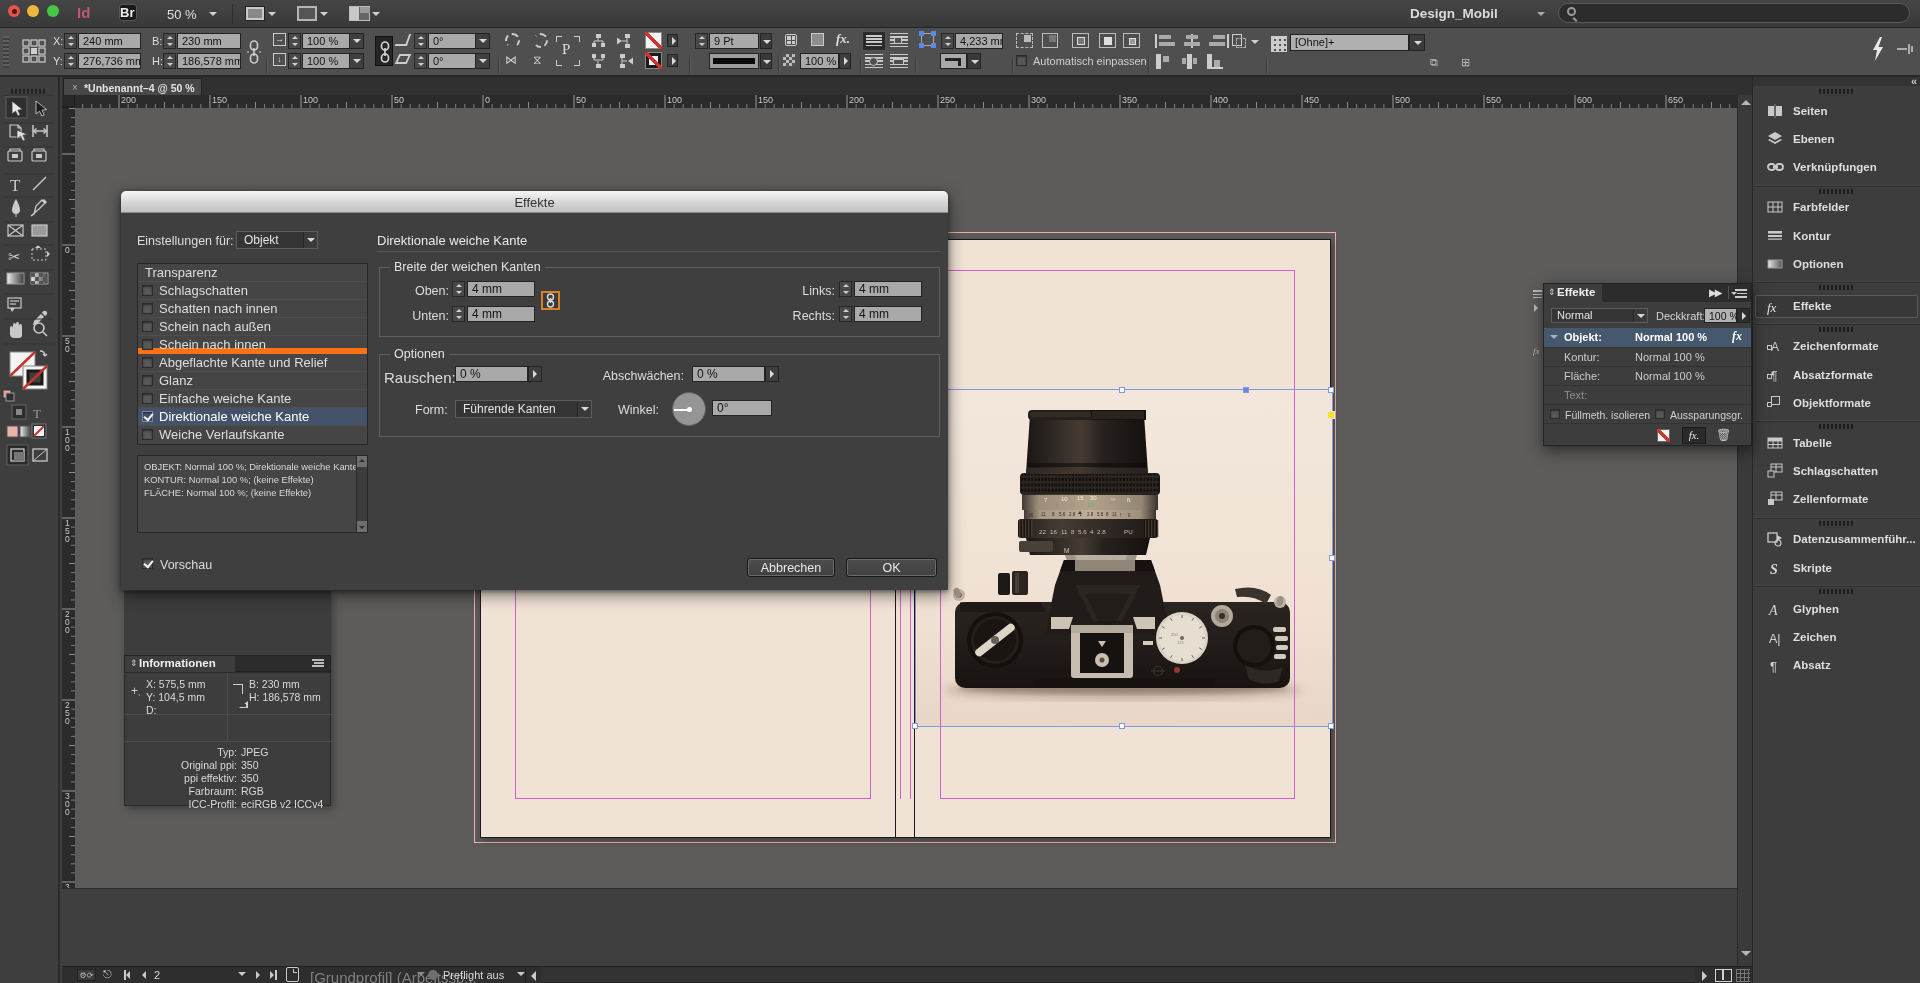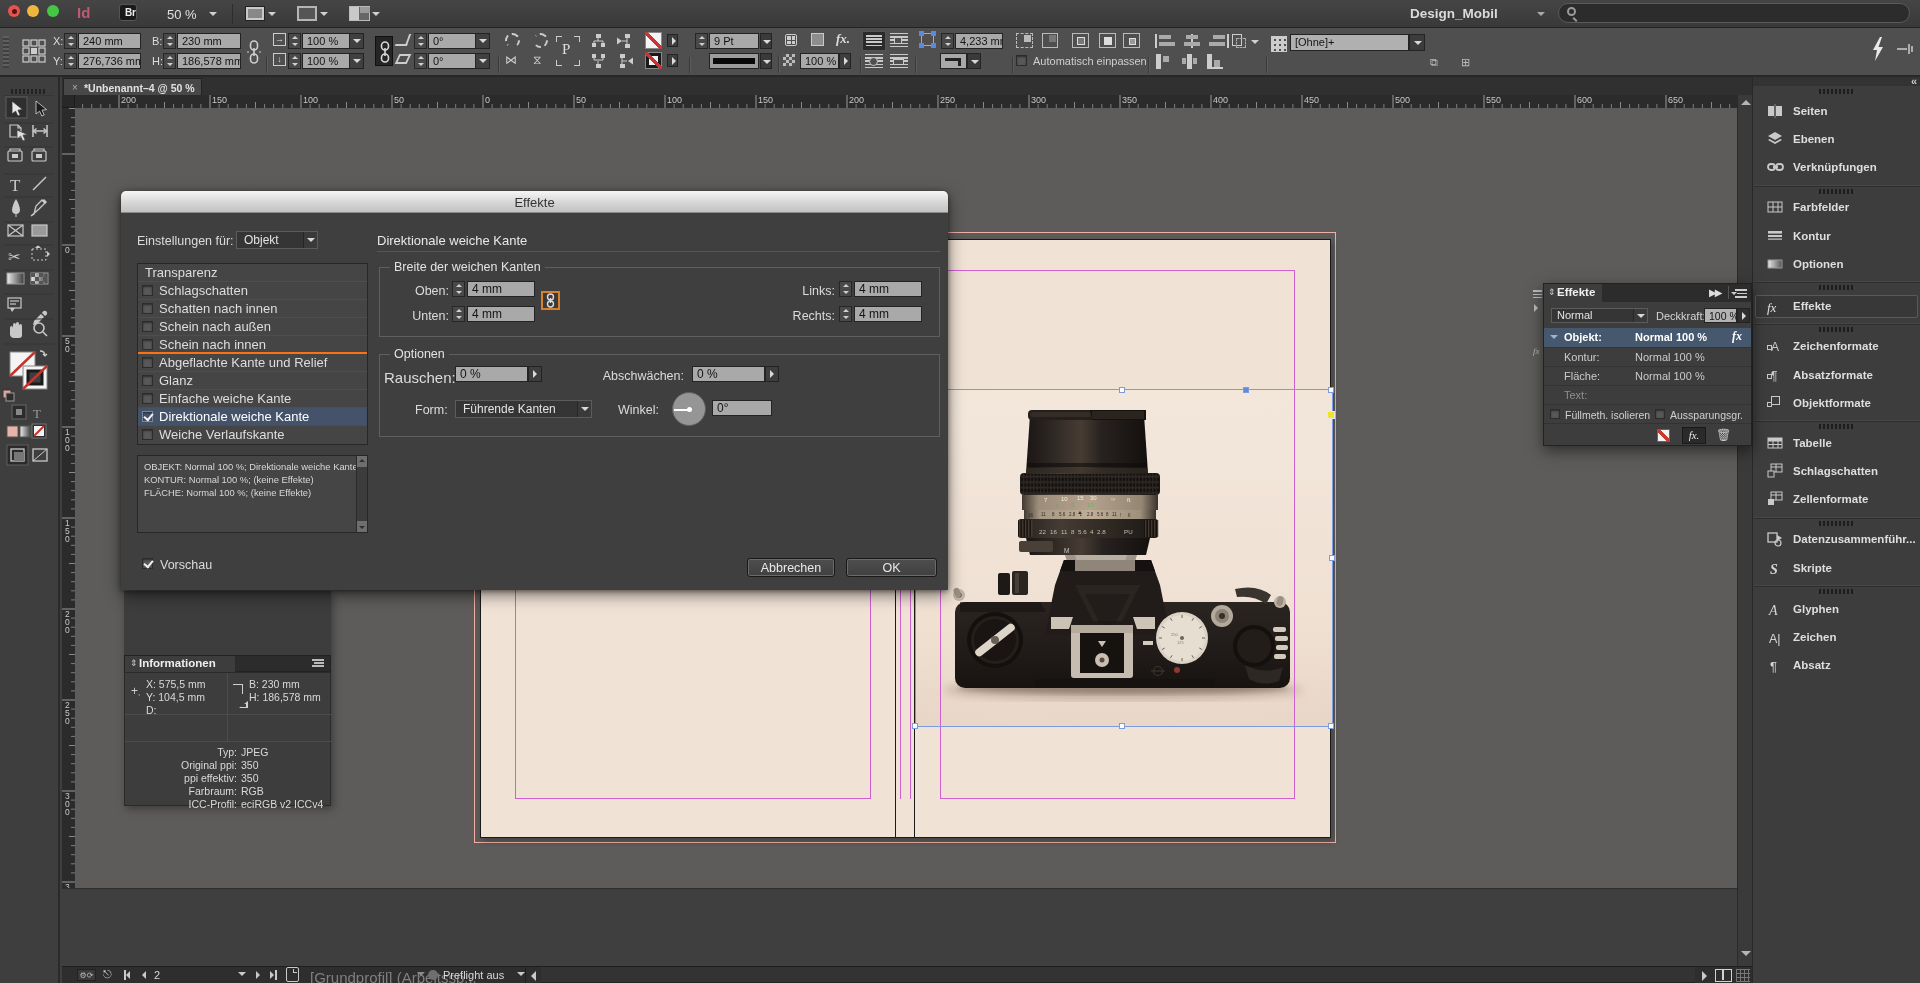--- a/index.html
+++ b/index.html
@@ -31,21 +31,21 @@
 </style>
 </head>
 <body>
 
 <div class="abs" style="left:0;top:0;width:1920px;height:28px;background:linear-gradient(#454545,#393939);border-bottom:1px solid #232323">
   <div class="abs" style="left:8px;top:5px;width:12px;height:12px;border-radius:50%;background:#e8544d"></div>
   <div class="abs" style="left:12px;top:9px;width:5px;height:5px;border-radius:50%;background:#551510"></div>
   <div class="abs" style="left:27px;top:5px;width:12px;height:12px;border-radius:50%;background:#f0b73e"></div>
   <div class="abs" style="left:47px;top:5px;width:12px;height:12px;border-radius:50%;background:#46c645"></div>
   <div class="abs" style="left:77px;top:4px;font-size:15px;font-weight:bold;color:#c05a73">Id</div>
-  <div class="abs" style="left:119px;top:4px;width:18px;height:17px;background:#1a1a1a;border:1px solid #555;border-radius:3px;color:#eee;font-size:10px;font-weight:bold;text-align:right;line-height:15px">Br</div>
+  <div class="abs" style="left:119px;top:4px;width:18px;height:17px;background:#1a1a1a;border:1px solid #555;border-radius:3px;color:#eee;font-size:13px;font-weight:bold;text-align:left;line-height:15px">Br</div>
   <div class="abs" style="left:167px;top:7px;font-size:13px;color:#e0e0e0">50 %</div>
   <div class="abs" style="left:209px;top:12px">
       <span class="dtri"></span>
     </div>
   <div class="abs" style="left:232px;top:4px;width:1px;height:20px;background:#2d2d2d"></div>
 
   <div class="abs" style="left:245px;top:6px;width:20px;height:15px;background:#888;border:1px solid #222;box-shadow:inset 0 0 0 2px #c9c9c9"></div>
   <div class="abs" style="left:268px;top:12px">
       <span class="dtri"></span>
     </div>
@@ -1329,21 +1329,21 @@
         <span class="abs" style="left:21px">Schlagschatten</span>
       </div>
     <div class="abs" style="left:0;top:36px;width:229px;height:18px;border-bottom:1px solid #4e4e4e;line-height:18px">
         <span class="chk" style="left:4px;top:3px"></span>
         <span class="abs" style="left:21px">Schatten nach innen</span>
       </div>
     <div class="abs" style="left:0;top:54px;width:229px;height:18px;border-bottom:1px solid #4e4e4e;line-height:18px">
         <span class="chk" style="left:4px;top:3px"></span>
         <span class="abs" style="left:21px">Schein nach außen</span>
       </div>
-    <div class="abs" style="left:0;top:72px;width:229px;height:18px;border-bottom:2px solid #f97316;line-height:18px">
+    <div class="abs" style="left:0;top:72px;width:229px;height:18px;border-bottom:6px solid #f97316;line-height:18px">
         <span class="chk" style="left:4px;top:3px"></span>
         <span class="abs" style="left:21px">Schein nach innen</span>
       </div>
     <div class="abs" style="left:0;top:90px;width:229px;height:18px;border-bottom:1px solid #4e4e4e;line-height:18px">
         <span class="chk" style="left:4px;top:3px"></span>
         <span class="abs" style="left:21px">Abgeflachte Kante und Relief</span>
       </div>
     <div class="abs" style="left:0;top:108px;width:229px;height:18px;border-bottom:1px solid #4e4e4e;line-height:18px">
         <span class="chk" style="left:4px;top:3px"></span>
         <span class="abs" style="left:21px">Glanz</span>

